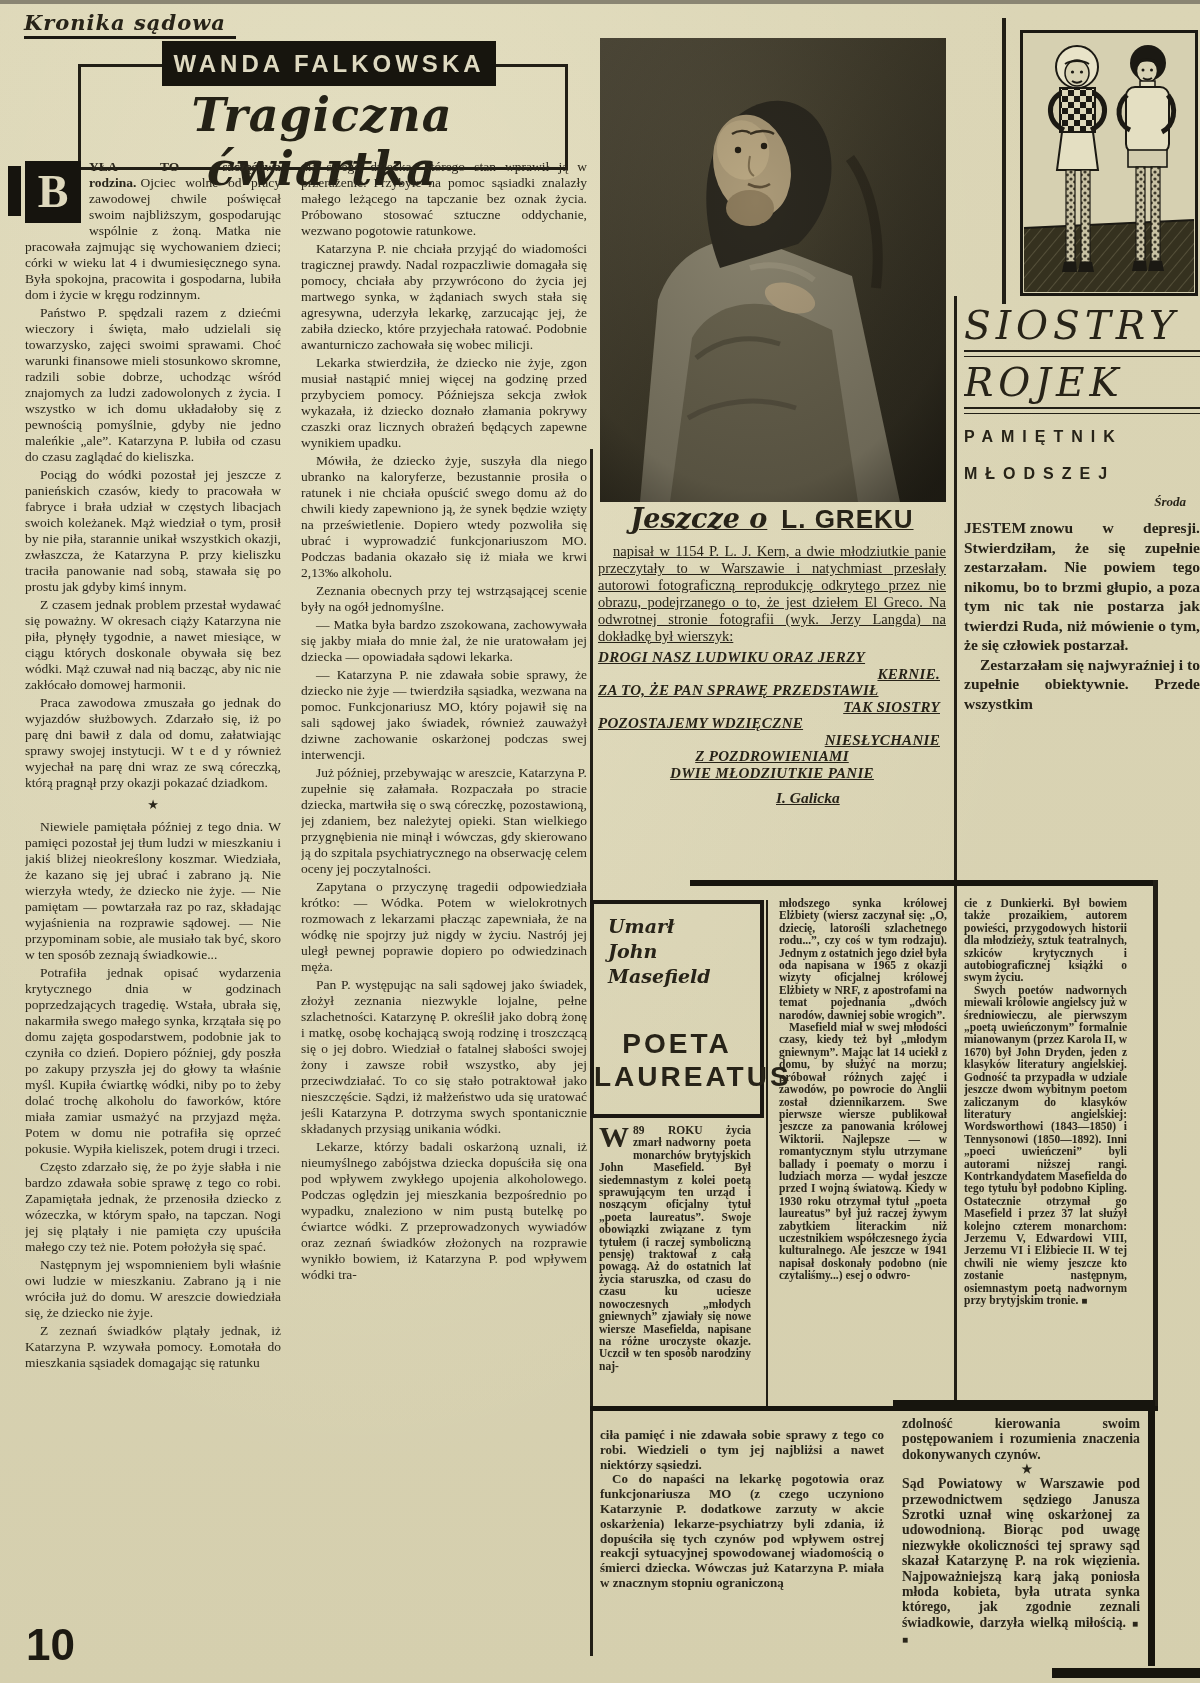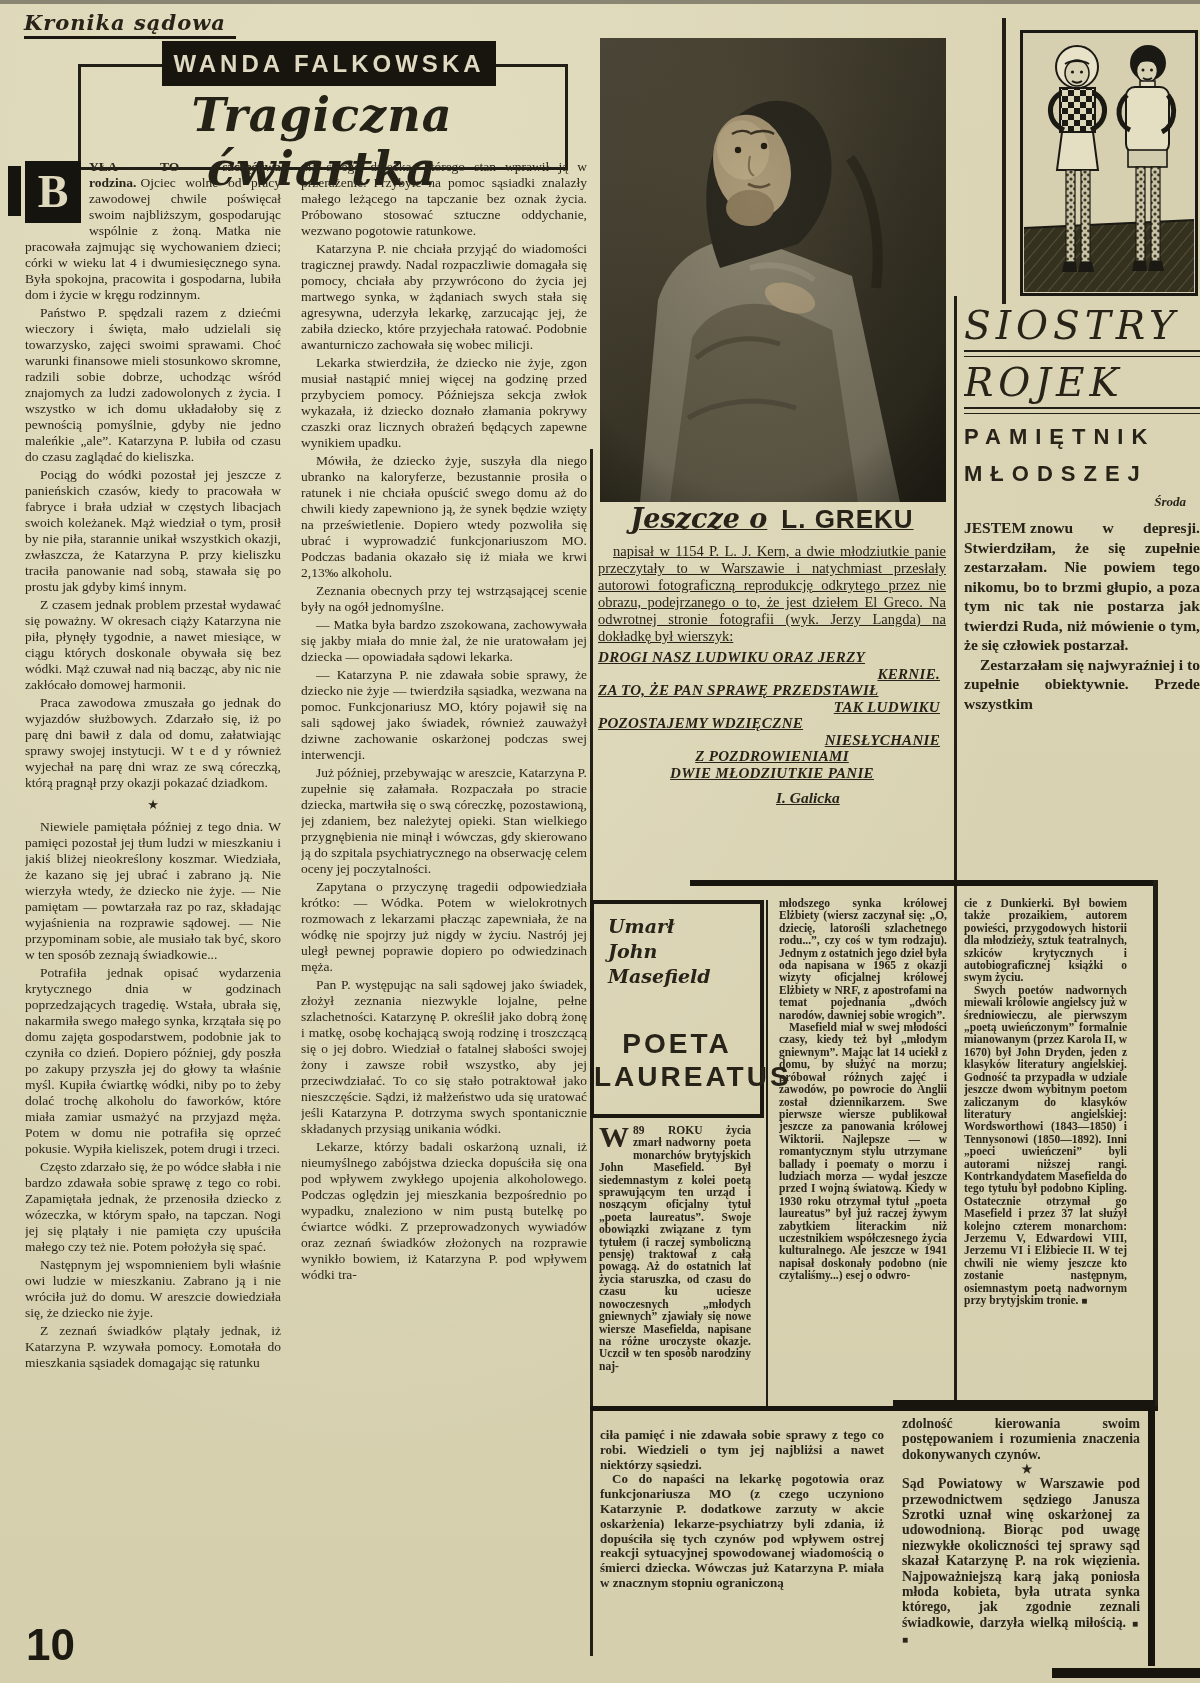--- a/index.html
+++ b/index.html
@@ -60,21 +60,21 @@
   .poem .l { text-align:left; } .poem .r { text-align:right; padding-right:6px; } .poem .c { text-align:center; }
   .greku-sigs { font-style:italic; font-weight:600; font-size:15.5px; line-height:21px; margin:6px 0 0 178px; }
   
   .vrule { background:#221f16; }
   .hrule { background:#17150e; }
   
   .illus { left:1020px; top:26px; width:178px; height:266px; }
   .siostry { left:964px; top:300px; width:236px; height:532px; overflow:hidden; }
   .siostry-title { font-family:"DejaVu Serif",serif; font-style:italic; font-weight:500; font-size:39px; letter-spacing:5px; line-height:44px; }
   .dblrule { height:4px; border-top:2px solid #221f16; border-bottom:1px solid #221f16; margin:2px 0 4px; }
-  .pam { font-family:"Liberation Sans",sans-serif; font-weight:700; font-size:22px; letter-spacing:8px; line-height:29px; margin-top:8px; white-space:nowrap; }
+  .pam { font-family:"Liberation Sans",sans-serif; font-weight:700; font-size:16px; letter-spacing:8px; line-height:29px; margin-top:8px; white-space:nowrap; }
   .sroda { font-style:italic; font-weight:700; font-size:13px; text-align:right; padding-right:14px; margin:6px 0 8px; }
   .siostry-body { text-align:justify; font-size:15.5px; line-height:19.5px; font-weight:600; }
   .siostry-body p { margin:0; text-indent:16px; }
   .siostry-body p.noind { text-indent:0; }
   
   .poeta-box { left:590px; top:896px; width:166px; height:210px; border:4px solid #1b1812; }
   .umarl { font-family:"DejaVu Serif",serif; font-style:italic; font-weight:700; font-size:19px; line-height:25px; margin:10px 0 0 14px; }
   .poeta-title { font-family:"Liberation Sans",sans-serif; font-weight:700; font-size:28px; letter-spacing:3px; text-align:center; line-height:33px; margin-top:38px; }
   .mcol { text-align:justify; overflow:hidden; font-weight:700; font-size:11.5px; line-height:12.4px; color:#2a261b; }
   .mcol p { margin:0; text-indent:10px; }
@@ -106,21 +106,21 @@
     <p class="noind">
       <span class="dropcap">B</span><span class="lead">YŁA TO szczęśliwa rodzina.</span><span>Ojciec wolne od pracy zawodowej chwile poświęcał swoim najbliższym, gospodarując wspólnie z żoną. Matka nie pracowała zajmując się wychowaniem dzieci; córki w wieku lat 4 i dwumiesięcznego syna. Była spokojna, pracowita i gospodarna, lubiła dom i życie w kręgu rodzinnym.</span>
     </p>
     <p>Państwo P. spędzali razem z dziećmi wieczory i święta, mało udzielali się towarzysko, zajęci swoimi sprawami. Choć warunki finansowe mieli stosunkowo skromne, radzili sobie dobrze, uchodząc wśród znajomych za ludzi zadowolonych z życia. I wszystko w ich domu układałoby się z pewnością pomyślnie, gdyby nie jedno maleńkie „ale”. Katarzyna P. lubiła od czasu do czasu zaglądać do kieliszka.</p>
     <p>Pociąg do wódki pozostał jej jeszcze z panieńskich czasów, kiedy to pracowała w fabryce i brała udział w częstych libacjach swoich koleżanek. Mąż wiedział o tym, prosił by nie piła, starannie unikał wszystkich okazji, zwłaszcza, że Katarzyna P. przy kieliszku traciła panowanie nad sobą, stawała się po prostu jak gdyby kimś innym.</p>
     <p>Z czasem jednak problem przestał wydawać się poważny. W okresach ciąży Katarzyna nie piła, płynęły tygodnie, a nawet miesiące, w ciągu których doskonale obywała się bez wódki. Mąż czuwał nad nią bacząc, aby nic nie zakłócało domowej harmonii.</p>
     <p>Praca zawodowa zmuszała go jednak do wyjazdów służbowych. Zdarzało się, iż po parę dni bawił z dala od domu, załatwiając sprawy swojej instytucji. W t e d y również wyjechał na parę dni wraz ze swą córeczką, którą pragnął przy okazji pokazać dziadkom.</p>
     <div class="star-sep">★</div>
     <p>Niewiele pamiętała później z tego dnia. W pamięci pozostał jej tłum ludzi w mieszkaniu i jakiś bliżej nieokreślony koszmar. Wiedziała, że kazano się jej ubrać i zabrano ją. Nie wierzyła wtedy, że dziecko nie żyje. — Nie pamiętam — powtarzała raz po raz, składając wyjaśnienia na rozprawie sądowej. — Nie przypominam sobie, ale musiało tak być, skoro w ten sposób zeznają świadkowie...</p>
     <p>Potrafiła jednak opisać wydarzenia krytycznego dnia w godzinach poprzedzających tragedię. Wstała, ubrała się, nakarmiła swego małego synka, krzątała się po domu zajęta gospodarstwem, podobnie jak to czyniła co dzień. Dopiero później, gdy poszła po zakupy przyszła jej do głowy ta właśnie myśl. Kupiła ćwiartkę wódki, niby po to żeby dolać trochę alkoholu do faworków, które miała zamiar usmażyć na przyjazd męża. Potem w domu nie potrafiła się oprzeć pokusie. Wypiła kieliszek, potem drugi i trzeci.</p>
-    <p>Często zdarzało się, że po wódce słabła i nie bardzo zdawała sobie sprawę z tego co robi. Zapamiętała jednak, że przenosiła dziecko z wózeczka, w którym spało, na tapczan. Nogi jej się plątały i nie pamięta czy upuściła małego czy też nie. Potem położyła się spać.</p>
+    <p>Często zdarzało się, że po żyje słabła i nie bardzo zdawała sobie sprawę z tego co robi. Zapamiętała jednak, że przenosiła dziecko z wózeczka, w którym spało, na tapczan. Nogi jej się plątały i nie pamięta czy upuściła małego czy też nie. Potem położyła się spać.</p>
     <p>Następnym jej wspomnieniem byli właśnie owi ludzie w mieszkaniu. Zabrano ją i nie wróciła już do domu. W areszcie dowiedziała się, że dziecko nie żyje.</p>
     <p>Z zeznań świadków plątały jednak, iż Katarzyna P. wzywała pomocy. Łomotała do mieszkania sąsiadek domagając się ratunku</p>
   </div>
 
   <div class="abs news col2">
     <p class="noind">dla swego dziecka, którego stan wprawił ją w przerażenie. Przybyłe na pomoc sąsiadki znalazły małego leżącego na tapczanie bez oznak życia. Próbowano stosować sztuczne oddychanie, wezwano pogotowie ratunkowe.</p>
     <p>Katarzyna P. nie chciała przyjąć do wiadomości tragicznej prawdy. Nadal rozpaczliwie domagała się pomocy, chciała aby przywrócono do życia jej martwego synka, w żądaniach swych stała się agresywna, uderzyła lekarkę, zarzucając jej, że zabiła dziecko, które przyjechała ratować. Podobnie awanturniczo zachowała się wobec milicji.</p>
     <p>Lekarka stwierdziła, że dziecko nie żyje, zgon musiał nastąpić mniej więcej na godzinę przed przybyciem pomocy. Późniejsza sekcja zwłok wykazała, iż dziecko doznało złamania pokrywy czaszki oraz licznych obrażeń będących zapewne wynikiem upadku.</p>
     <p>Mówiła, że dziecko żyje, suszyła dla niego ubranko na kaloryferze, bezustannie prosiła o ratunek i nie chciała opuścić swego domu aż do chwili kiedy zapewniono ją, że synek będzie wzięty na prześwietlenie. Dopiero wtedy pozwoliła się ubrać i wyprowadzić funkcjonariuszom MO. Podczas badania okazało się iż miała we krwi 2,13‰ alkoholu.</p>
     <p>Zeznania obecnych przy tej wstrząsającej scenie były na ogół jednomyślne.</p>
@@ -171,21 +171,21 @@
 
   <div class="abs greku">
     <div class="greku-head">
       <span class="script">Jeszcze o</span><span class="bold">L. GREKU</span>
     </div>
     <div class="greku-body">napisał w 1154 P. L. J. Kern, a dwie młodziutkie panie przeczytały to w Warszawie i natychmiast przesłały autorowi fotograficzną reprodukcję odkrytego przez nie obrazu, podejrzanego o to, że jest dziełem El Greco. Na odwrotnej stronie fotografii (wyk. Jerzy Langda) na dokładkę był wierszyk:</div>
     <div class="poem">
       <div class="l">DROGI NASZ LUDWIKU ORAZ JERZY</div>
       <div class="r">KERNIE.</div>
       <div class="l">ZA TO, ŻE PAN SPRAWĘ PRZEDSTAWIŁ</div>
-      <div class="r">TAK LUDWIKU</div>
+      <div class="r">TAK SIOSTRY</div>
       <div class="l">POZOSTAJEMY WDZIĘCZNE</div>
       <div class="r">NIESŁYCHANIE</div>
       <div class="c">Z POZDROWIENIAMI</div>
       <div class="c">DWIE MŁODZIUTKIE PANIE</div>
     </div>
     <div class="greku-sigs">
       <div>I. Galicka</div>
 
     </div>
   </div>

